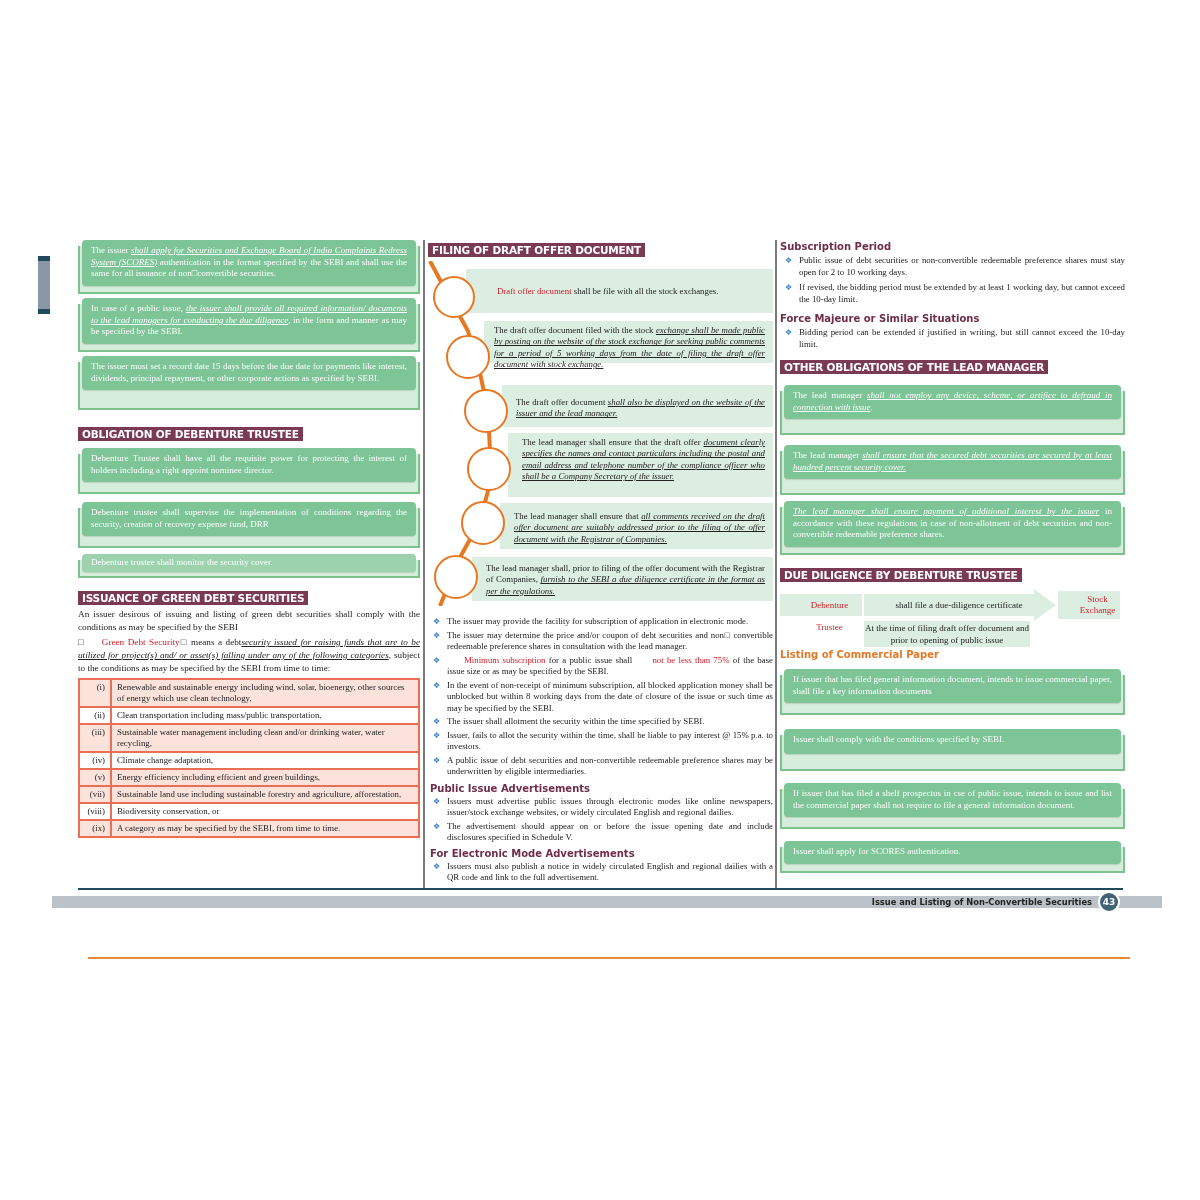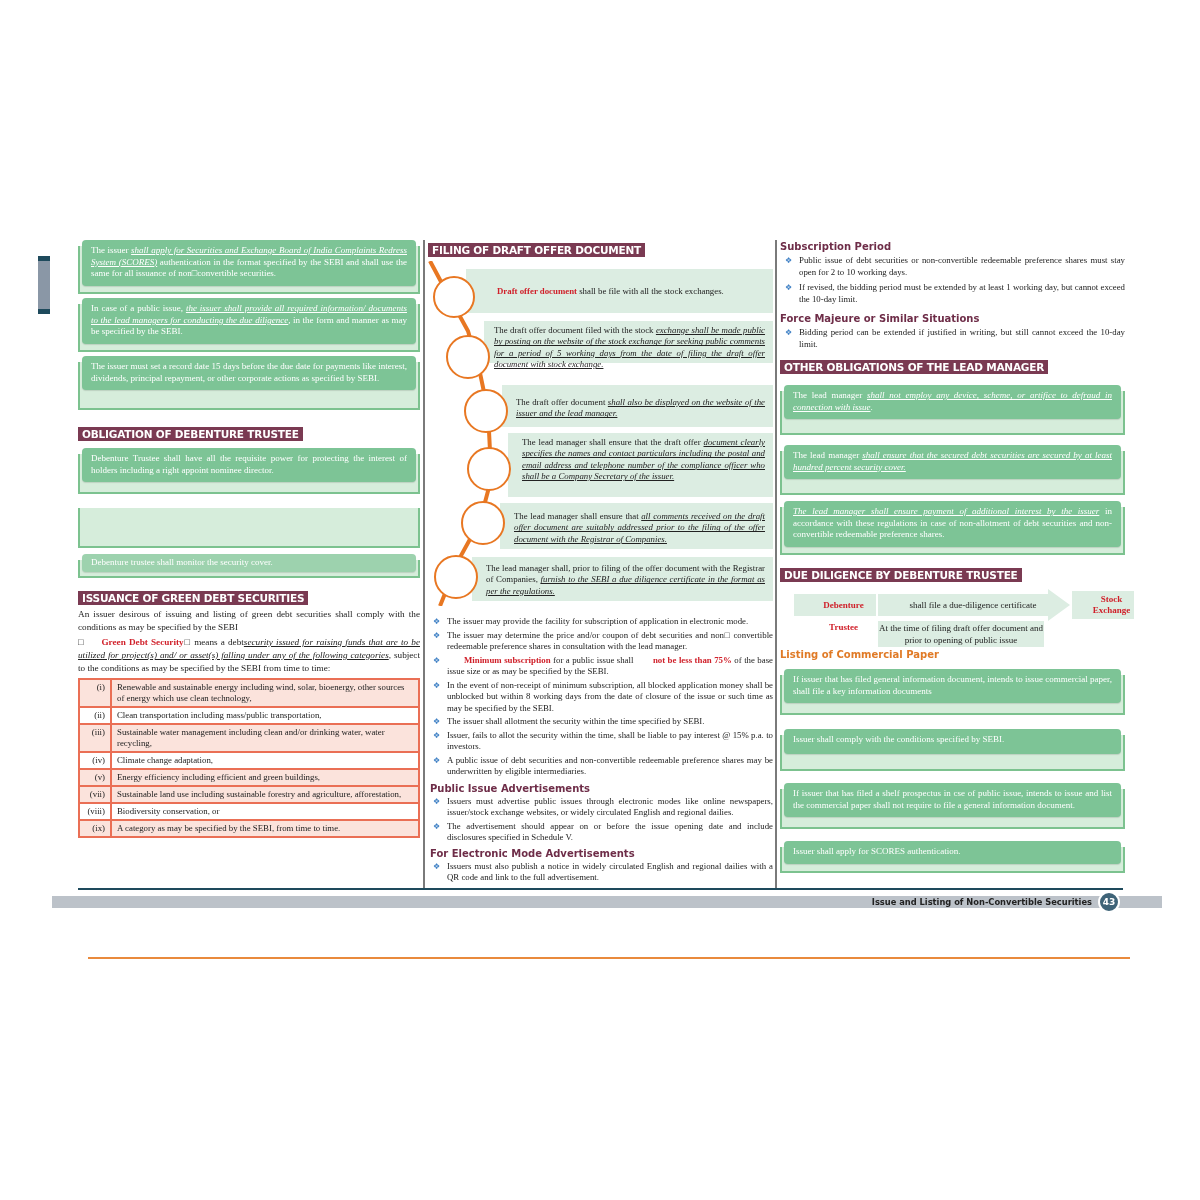--- a/index.html
+++ b/index.html
@@ -24,39 +24,39 @@
   .sub-head.orange { color: #e07a26; }
 
   
   .gcard { position: relative; margin-bottom: 6px; }
   .gcard .back { position: absolute; left: 0; right: 0; top: 6px; bottom: -6px; background: #d6eddb; border: 2px solid #7cc28f; border-top: none; }
   .gcard .front { position: relative; background: #7dc496; border-radius: 4px; color: #fff; font-size: 9px; line-height: 11.5px; text-align: justify; padding: 5px 9px 6px 9px; box-shadow: 0 1px 1px rgba(0,0,0,0.12); margin: 0 4px 0 4px; }
   .gcard .front u { font-style: italic; }
   .gcard.light .front { background: #9dd2ae; }
 
   p.body { font-size: 9.2px; line-height: 13px; text-align: justify; }
-  .red { color: #d0202a; font-weight: bold; padding-left: 17px; }
+  .red { color: #d0202a; font-weight: normal; padding-left: 17px; }
 
   table.green-cats { width: 100%; border-collapse: collapse; margin-top: 3px; font-size: 8.8px; line-height: 11px; }
   table.green-cats td { border: 2px solid #ea6f55; padding: 2px 5px; vertical-align: top; }
   table.green-cats td.num { width: 32px; text-align: right; }
   table.green-cats tr.shade td { background: #fbe3dc; }
   table.green-cats tr.plain td { background: #fff; }
 
   
   .tl { position: relative; height: 345px; margin-top: 3px; }
   .tl svg { position: absolute; left: 0; top: 0; }
   .tl-box { position: absolute; background: #dcede2; font-size: 8.8px; line-height: 11.4px; text-align: justify; padding: 4px 8px 4px 14px; }
   .tl-box u { font-style: italic; }
 
   ul.diamond { list-style: none; font-size: 8.8px; line-height: 11.5px; }
   ul.diamond li { position: relative; padding-left: 19px; margin-bottom: 2px; text-align: justify; }
   ul.diamond li .dia { position: absolute; left: 5px; top: 0; color: #3d7fc4; font-size: 8px; }
 
-  .flow { position: relative; height: 60px; margin-top: 6px; margin-left: 14px; }
+  .flow { position: relative; height: 60px; margin-top: 6px; }
   .flow .dt { position: absolute; left: 0; top: 5px; width: 82px; height: 22px; background: #dcede2; font-size: 9px; text-align: center; line-height: 22px; }
   .flow .arrow { position: absolute; left: 84px; top: 0; width: 220px; height: 32px; }
   .flow .arrow-label { position: absolute; left: 84px; top: 5px; width: 190px; height: 22px; font-size: 9px; text-align: center; line-height: 22px; }
   .flow .se { position: absolute; left: 278px; top: 2px; width: 62px; height: 28px; background: #dcede2; font-size: 9px; text-align: center; line-height: 11px; padding-top: 3px; }
   .flow .when { position: absolute; left: 84px; top: 32px; width: 166px; height: 26px; background: #dcede2; font-size: 9px; text-align: center; line-height: 11.5px; padding-top: 2px; }
 
   .footer-line { position: absolute; left: 78px; top: 888px; width: 1045px; height: 2px; background: #1e4a5c; }
   .footer-bar { position: absolute; left: 52px; top: 896px; width: 1110px; height: 12px; background: #bcc2c9; }
   .footer-title { position: absolute; right: 108px; top: 896px; font-family: "DejaVu Sans", sans-serif; font-weight: bold; font-size: 8.3px; line-height: 12px; color: #222; }
   .page-num { position: absolute; left: 1098px; top: 891px; width: 22px; height: 22px; border-radius: 50%; background: #3f6478; border: 2px solid #fff; color: #fff; font-family: "DejaVu Sans", sans-serif; font-weight: bold; font-size: 9px; text-align: center; line-height: 18px; }
@@ -86,20 +86,21 @@
     </div>
 
     <div class="sec-head">OBLIGATION OF DEBENTURE TRUSTEE</div>
     <div style="height:6px"></div>
     <div class="gcard" style="height:40px;margin-bottom:14px">
       <div class="back"></div>
       <div class="front">Debenture Trustee shall have all the requisite power for protecting the interest of holders including a right appoint nominee director.</div>
     </div>
     <div class="gcard" style="height:40px;margin-bottom:12px">
       <div class="back"></div>
+      <div class="front">Debenture trustee shall supervise the implementation of conditions regarding the security, creation of recovery expense fund, DRR</div>
     </div>
     <div class="gcard light" style="height:18px;margin-bottom:16px">
       <div class="back"></div>
       <div class="front" style="padding:3px 9px">Debenture trustee shall monitor the security cover.</div>
     </div>
 
     <div class="sec-head">ISSUANCE OF GREEN DEBT SECURITIES</div>
     <p class="body" style="margin-top:2px">An issuer desirous of issuing and listing of green debt securities shall comply with the conditions as may be specified by the SEBI</p>
     <p class="body" style="margin-top:2px"><span>□</span><span class="red">Green Debt Security</span><span>□ means a debt</span><u style="font-style:italic">security issued for raising funds that are to be utilized for project(s) and/ or asset(s) falling under any of the following categories</u><span>, subject to the conditions as may be specified by the SEBI from time to time:</span></p>
 

